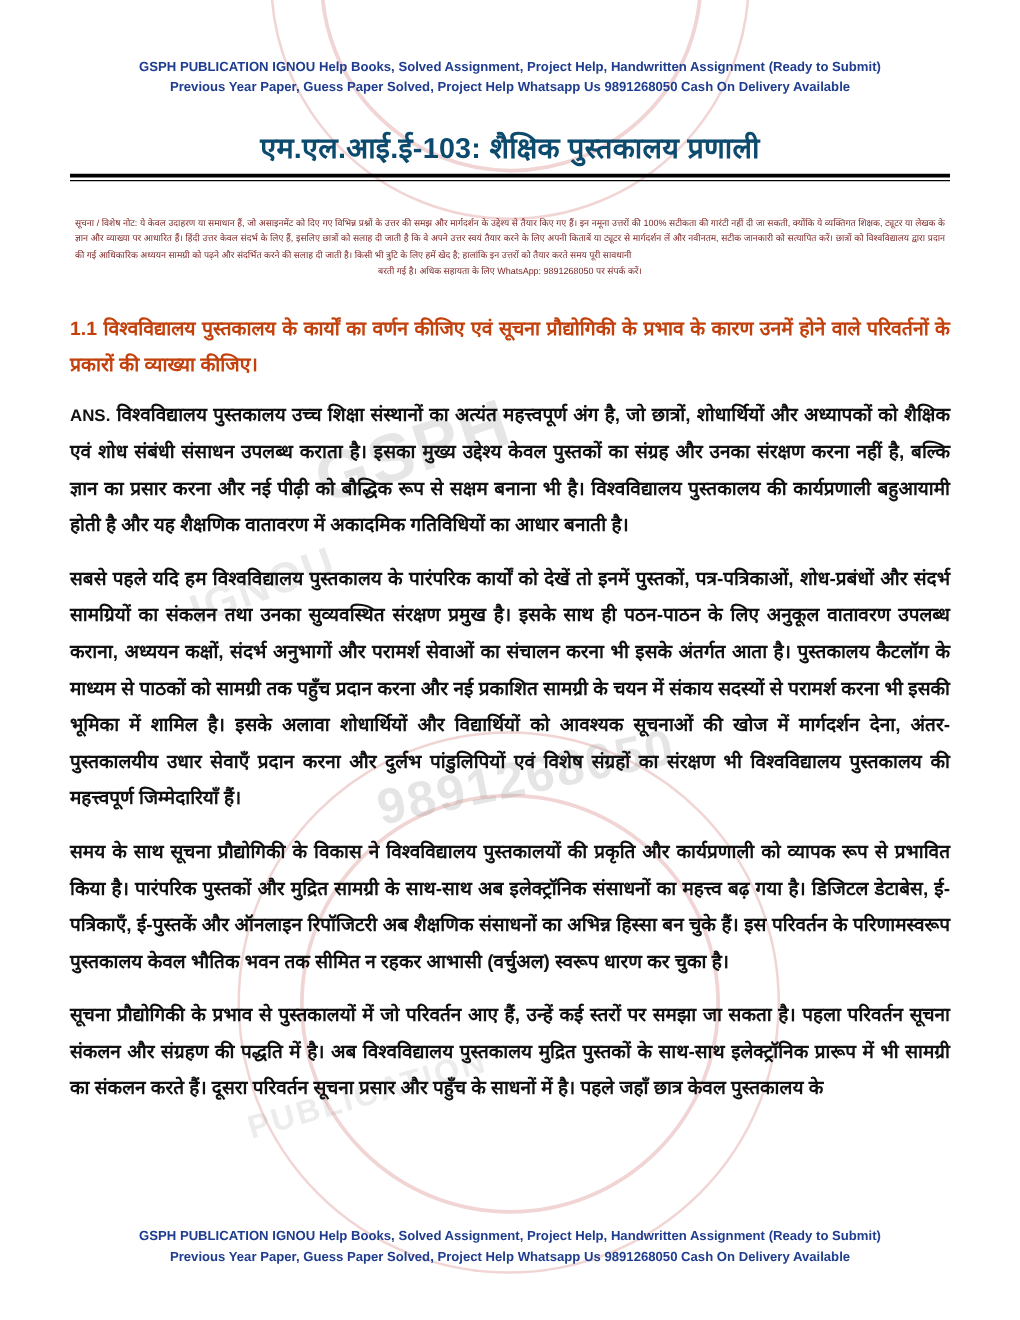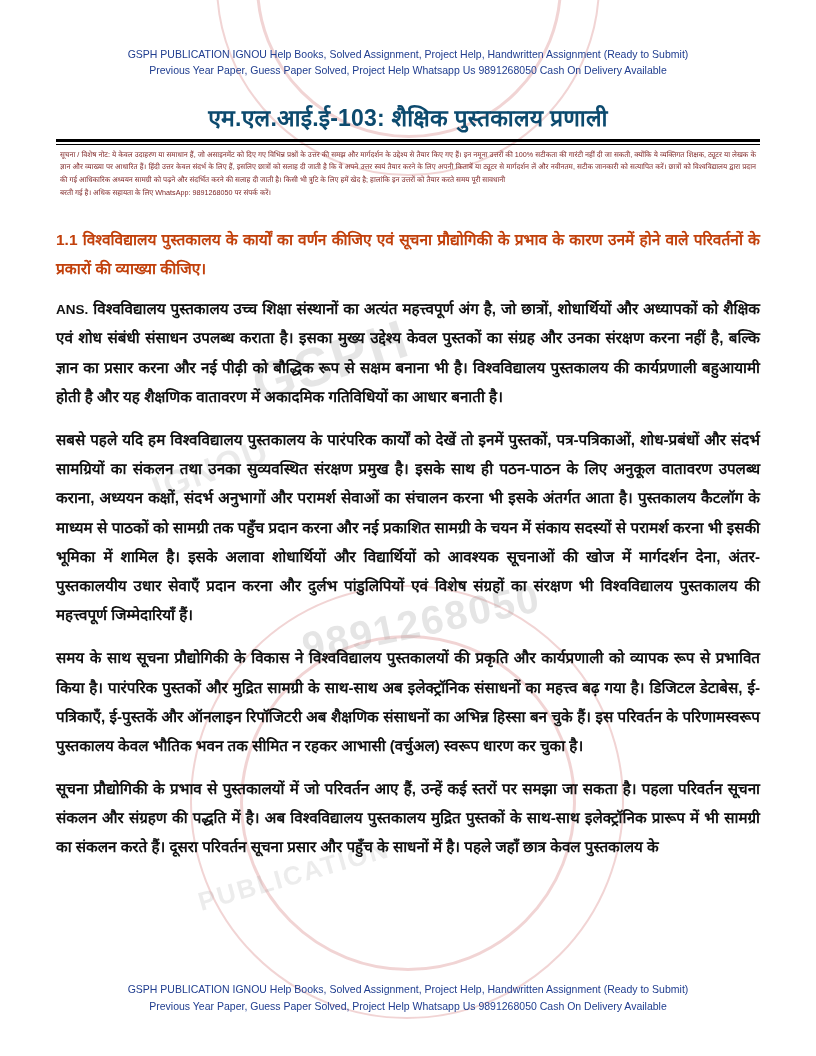--- a/index.html
+++ b/index.html
@@ -89,21 +89,21 @@
     transform: rotate(-16deg);
     color: rgba(160, 160, 160, 0.20);
   }
 
   
   .runner {
     position: relative;
     z-index: 2;
     text-align: center;
     color: #1f3d8f;
-    font-weight: normal;
+    font-weight: bold;
     font-size: 10.5px;
     line-height: 1.55;
   }
   .runner-line2 { display: block; }
 
   .footer {
     position: absolute;
     left: 56px;
     right: 56px;
     bottom: 42px;
@@ -130,30 +130,30 @@
   }
   .title-rule.thin {
     height: 1px;
     margin-top: 2px;
   }
 
   
   .disclaimer {
     position: relative;
     z-index: 2;
-    margin-top: 4px;
+    margin-top: 28px;
     color: #7a1f1f;
     font-size: 7.2px;
     line-height: 1.75;
     text-align: justify;
     padding: 0 4px;
   }
   .disclaimer .last {
     display: block;
-    text-align: left;
+    text-align: center;
     margin-top: 1px;
   }
 
   
   .question {
     position: relative;
     z-index: 2;
     margin-top: 26px;
     color: #c2410c;
     font-weight: bold;

